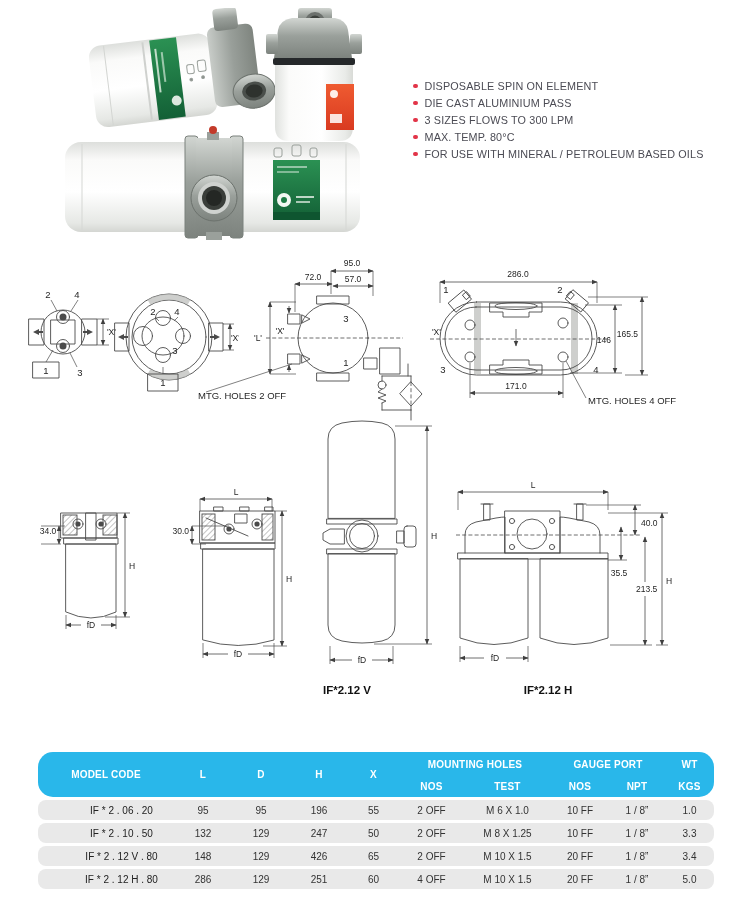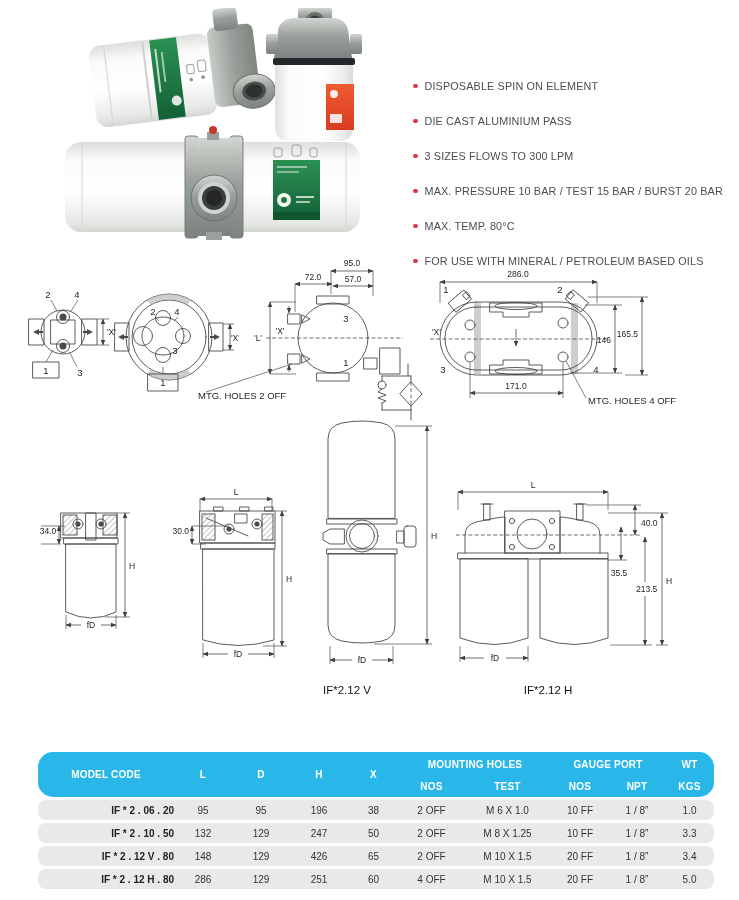--- a/index.html
+++ b/index.html
@@ -10,37 +10,37 @@
   .tech .f{fill:#4a4a4a;stroke:none}
   .tech .hat{fill:url(#hat);stroke:#4a4a4a;stroke-width:.9}
   .tech .shade{fill:#b9bbb8;stroke:none;opacity:.7}
   .tech .dsh{stroke:#4a4a4a;stroke-width:.8;fill:none;stroke-dasharray:4 2.2}
   .tech .dim{stroke:#4a4a4a;stroke-width:.8;fill:none}
   .tech .ext{stroke:#4a4a4a;stroke-width:.7;fill:none}
   .tech text{fill:#1f1f1f;font-size:8.5px;stroke:none;font-family:"Liberation Sans",sans-serif}
   .tech text.port{font-size:9.5px}
   .tech text.capt{font-size:9.5px}
   
-  .feat{position:absolute;left:413px;top:80px;display:flex;flex-direction:column;gap:22px;width:315px}
+  .feat{position:absolute;left:413px;top:80px;display:flex;flex-direction:column;gap:4px;width:315px}
   .feat .it{display:flex;align-items:flex-start;gap:7px;font-size:10.8px;line-height:13px;color:#4b4b54;font-weight:500;letter-spacing:.15px}
   .feat .dot{width:4.5px;height:4.5px;border-radius:50%;background:#e23448;margin-top:3.8px;flex:none}
   
-  .dwgcap{position:absolute;font-size:11.5px;font-weight:normal;color:#111;width:120px;text-align:center}
+  .dwgcap{position:absolute;font-size:11.5px;font-weight:bold;color:#111;width:120px;text-align:center}
   
   .tbl{position:absolute;left:38px;top:752px;width:676px}
   .thead{height:45px;background:#29b7ea;border-radius:15px;display:grid;
     grid-template-columns:136px 58px 58px 58px 51px 65px 87px 58px 56px 49px;
     grid-template-rows:24px 21px;color:#fff;font-weight:bold;font-size:10px;letter-spacing:.2px}
   .thead div{display:flex;align-items:center;justify-content:center;text-align:center}
   .h2r{grid-row:1/3}
   .trow{height:20px;margin-top:3px;background:#e9e9e9;border-radius:8px;display:grid;
     grid-template-columns:136px 58px 58px 58px 51px 65px 87px 58px 56px 49px;
     align-items:center;font-size:10px;color:#333;text-align:center}
   .trow:first-of-type{margin-top:2px}
-  .trow .model{text-align:right;padding-left:31px;font-weight:bold;color:#222}
+  .trow .model{text-align:center;padding-left:31px;font-weight:normal;color:#222}
 </style>
 </head>
 <body>
 
 <svg width="0" height="0" style="position:absolute" aria-hidden="true">
   <defs>
     <marker id="ar" viewBox="0 0 10 10" refX="9" refY="5" markerWidth="7.5" markerHeight="7.5" orient="auto-start-reverse">
       <path d="M0,1 L10,5 L0,9 Z" fill="#3f3f3f"></path>
     </marker>
     <pattern id="hat" width="4" height="4" patternUnits="userSpaceOnUse" patternTransform="rotate(45)">
@@ -158,24 +158,20 @@
       <span class="dot"></span>
       <span>DISPOSABLE SPIN ON ELEMENT</span>
     </div>
   <div class="it">
       <span class="dot"></span>
       <span>DIE CAST ALUMINIUM PASS</span>
     </div>
   <div class="it">
       <span class="dot"></span>
       <span>3 SIZES FLOWS TO 300 LPM</span>
-    </div>
-  <div class="it">
-      <span class="dot"></span>
-      <span>MAX. PRESSURE 10 BAR / TEST 15 BAR / BURST 20 BAR</span>
     </div>
   <div class="it">
       <span class="dot"></span>
       <span>MAX. TEMP. 80°C</span>
     </div>
   <div class="it">
       <span class="dot"></span>
       <span>FOR USE WITH MINERAL /  PETROLEUM BASED OILS</span>
     </div>
 </div>
@@ -471,21 +467,21 @@
     <div style="grid-column:8;grid-row:2">NOS</div>
     <div style="grid-column:9;grid-row:2">NPT</div>
     <div style="grid-column:10;grid-row:2">KGS</div>
   </div>
 
   <div class="trow">
     <div class="model">IF * 2 . 06 . 20</div>
     <div>95</div>
     <div>95</div>
     <div>196</div>
-    <div>38</div>
+    <div>55</div>
     <div>2 OFF</div>
     <div>M 6 X 1.0</div>
     <div>10 FF</div>
     <div>1 / 8”</div>
     <div>1.0</div>
   </div>
   <div class="trow">
     <div class="model">IF * 2 . 10 . 50</div>
     <div>132</div>
     <div>129</div>

